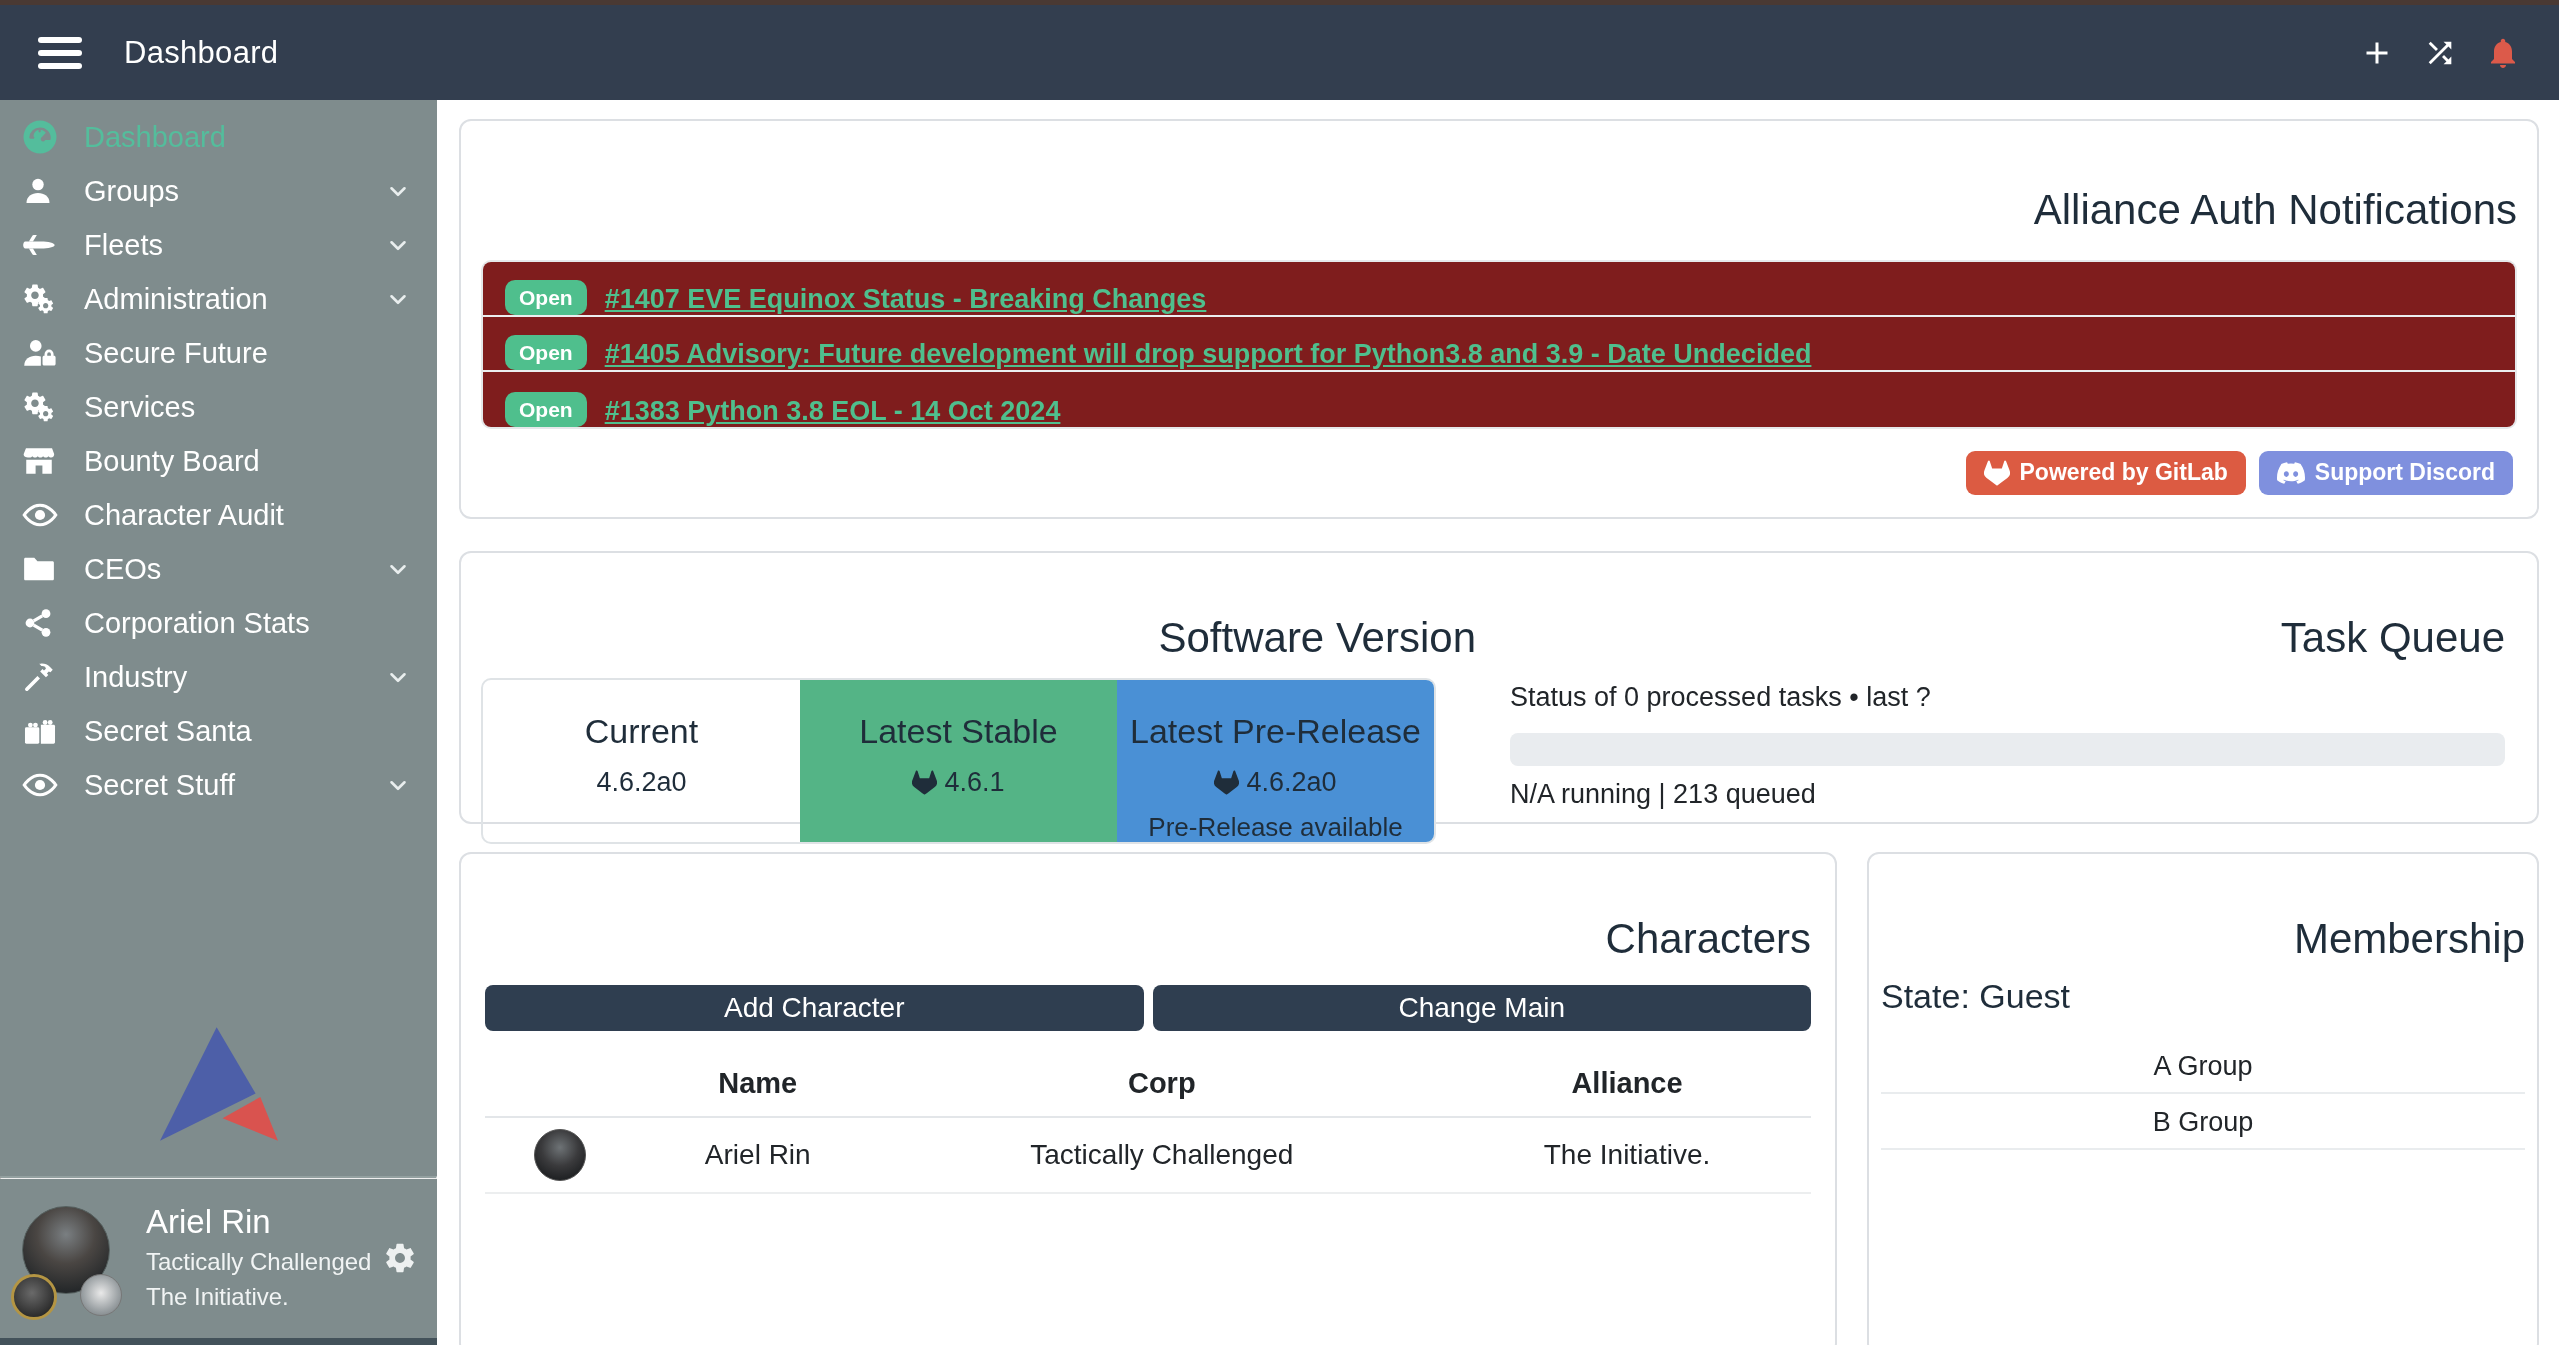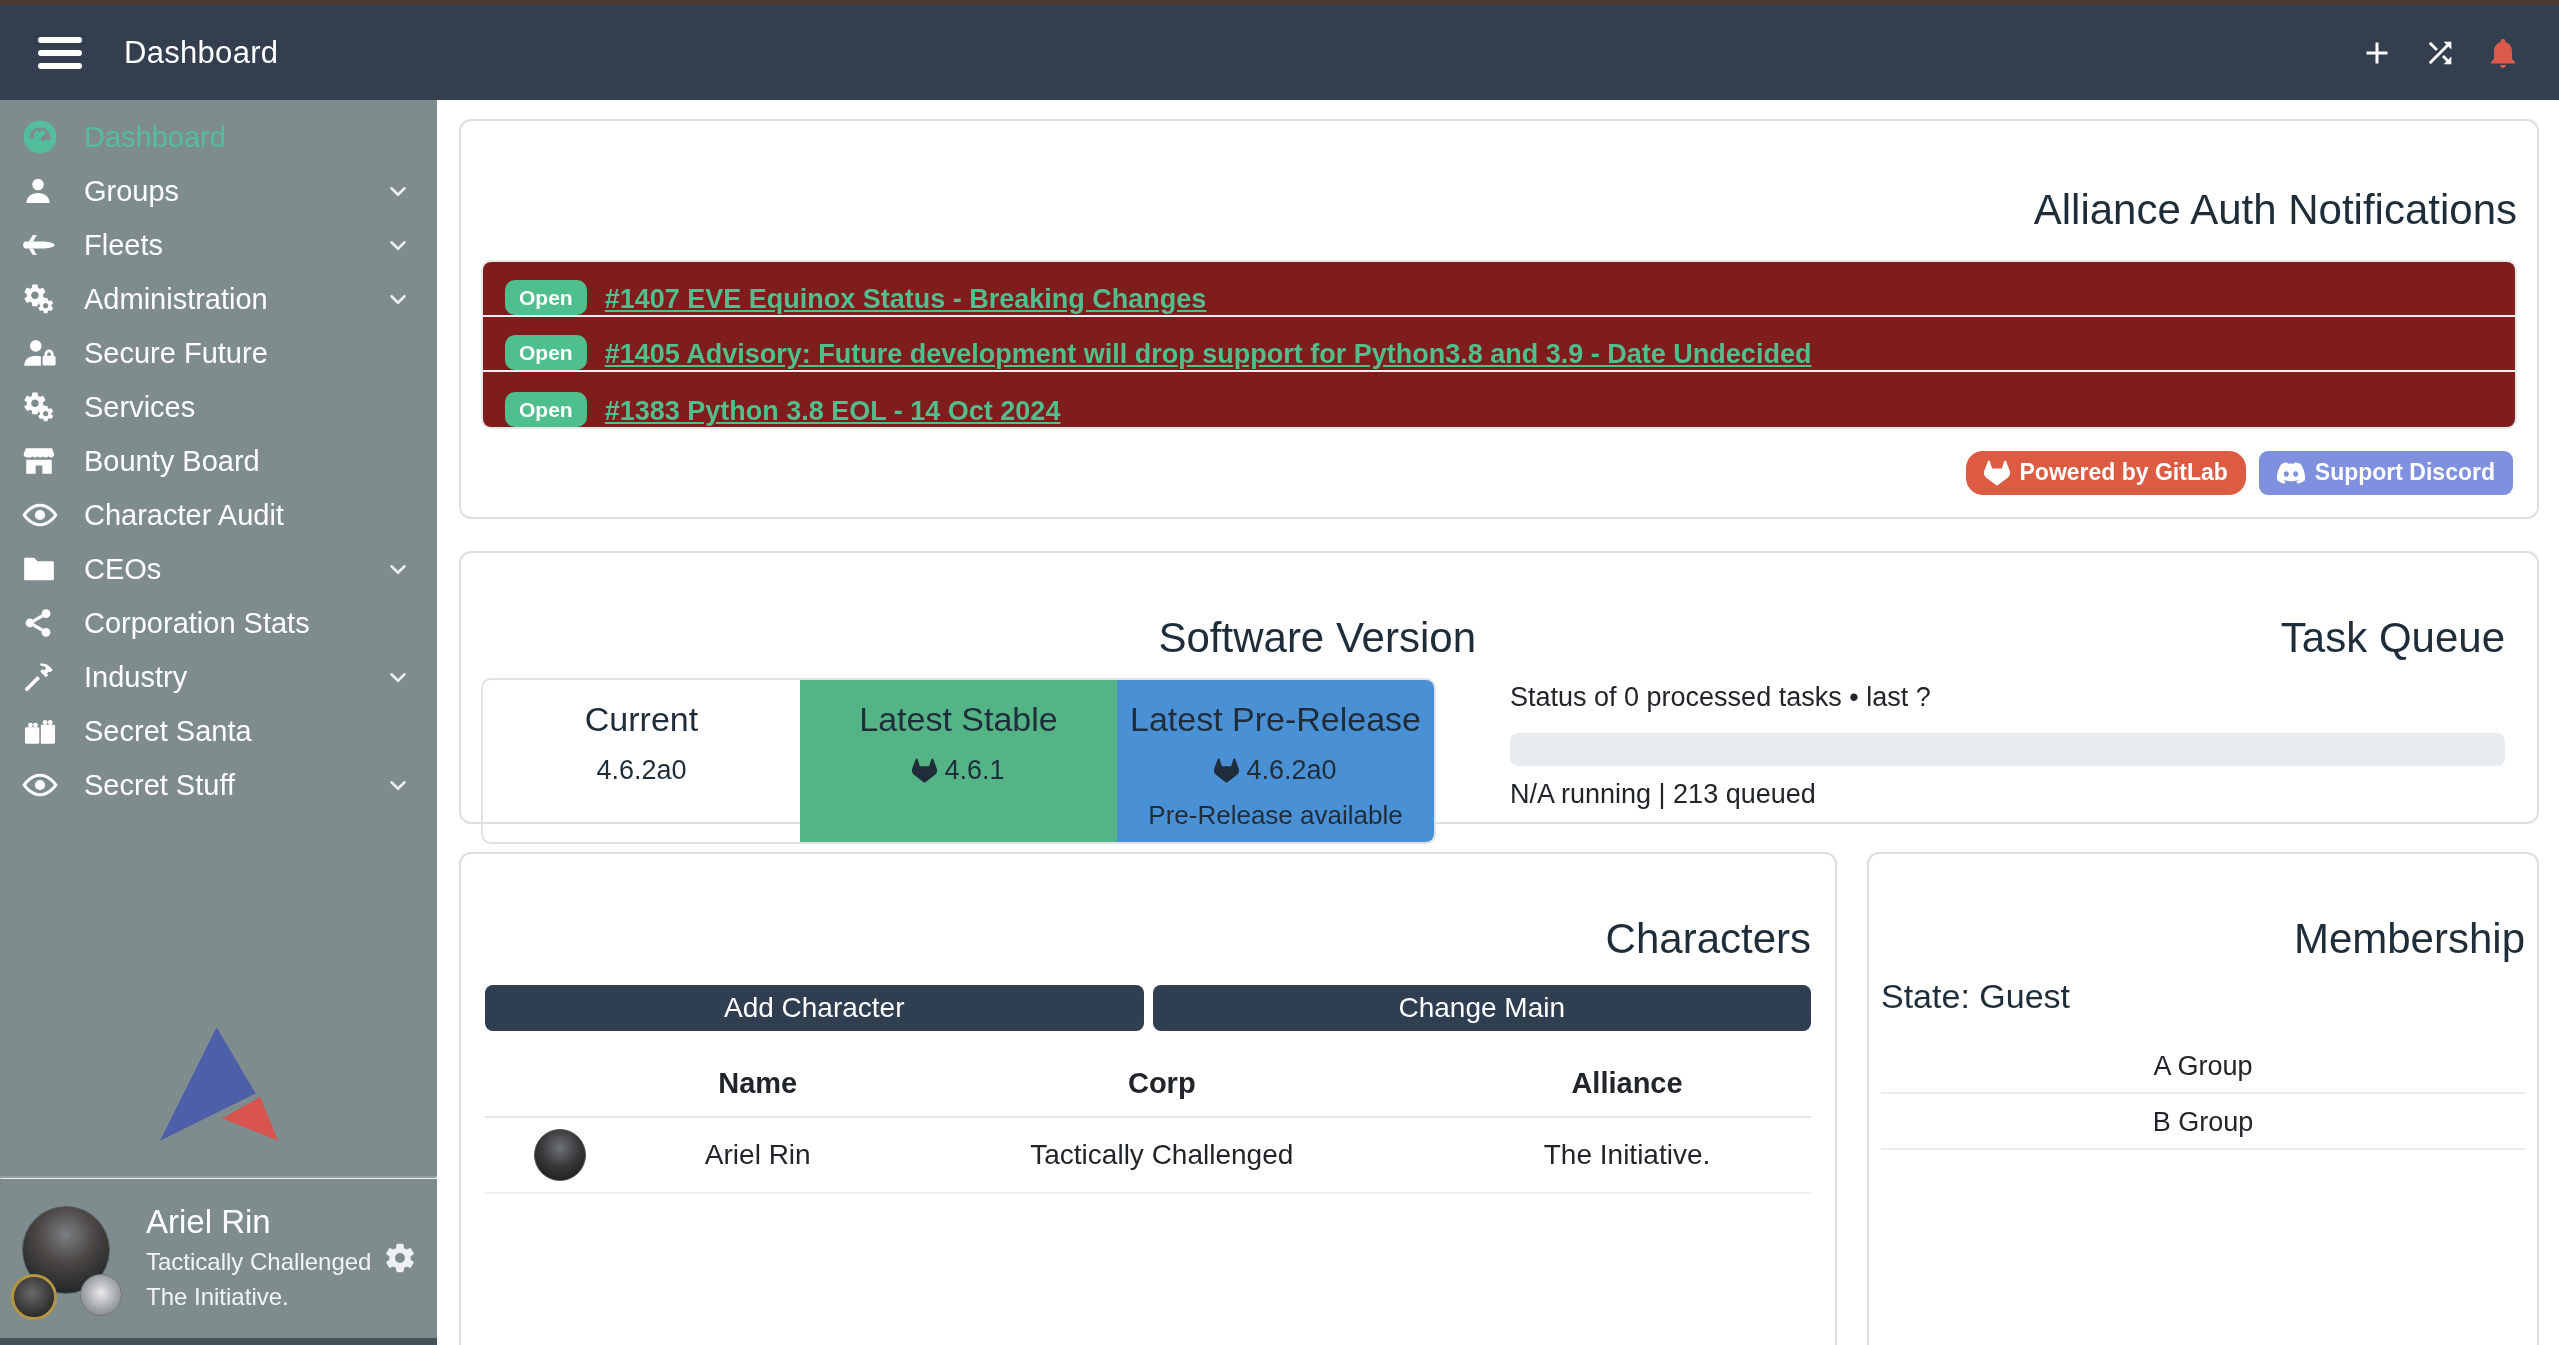--- a/index.html
+++ b/index.html
@@ -64,30 +64,30 @@
   .card-notif .card-title { margin-bottom:26px; }
   .notif-list { border:2px solid #e6e8ea; border-radius:10px; overflow:hidden; }
   .notif-item { display:flex; align-items:flex-end; height:55px; padding:0 22px; border-bottom:2px solid #eceeef; background:#7f1d1d; }
   .notif-item:last-child { border-bottom:none; }
   .badge-open { background:#4fbf8d; color:#fff; font-size:21px; font-weight:bold;
     padding:7px 14px; border-radius:10px; margin-right:18px; line-height:1; }
   .notif-link { color:#4fbf8d; font-size:27px; text-decoration:underline;font-weight:bold; }
   .shield-row { display:flex; justify-content:flex-end; gap:13px; padding:22px 4px 8px; }
   .shield { display:inline-flex; align-items:center; gap:10px; color:#fff; font-weight:bold;
     font-size:23px; padding:8px 18px; border-radius:9px; text-decoration:none; line-height:1; }
-  .shield-gitlab { background:#dc5b42;border-radius:17px; }
+  .shield-gitlab { background:#dc5b42; }
   .shield-discord { background:#7f90de; }
 
   
   .card-version { display:flex; margin-bottom:28px; padding:26px 18px 26px 20px; height:273px; }
   .v-col { flex:1; }
   .v-col .card-title { margin-bottom:16px; }
   .version-row { display:flex; border:2px solid #dfe3e6; border-radius:10px; overflow:hidden;
     height:166px; margin:0 40px 0 0; }
-  .v-panel { flex:1; text-align:center; padding-top:20px; color:#1f2d3a; }
+  .v-panel { flex:1; text-align:center; padding-top:32px; color:#1f2d3a; }
   .v-green { background:#54b486; }
   .v-blue { background:#4a90d5; }
   .v-label { font-size:34px; font-weight:500; margin-bottom:16px; }
   .v-ver { font-size:27px; display:flex; justify-content:center; align-items:center; gap:7px; }
   .v-note { font-size:26px; margin-top:14px; }
   .tq-col { flex:1; padding-left:34px; padding-right:14px; }
   .tq-col .card-title { margin-bottom:20px; }
   .tq-status { font-size:27px; }
   .progress { height:33px; background:#e9ecef; border-radius:8px; margin:20px 0 13px; overflow:hidden; }
   .progress-fill { height:100%; width:0%; background:#4fbf8d; }

